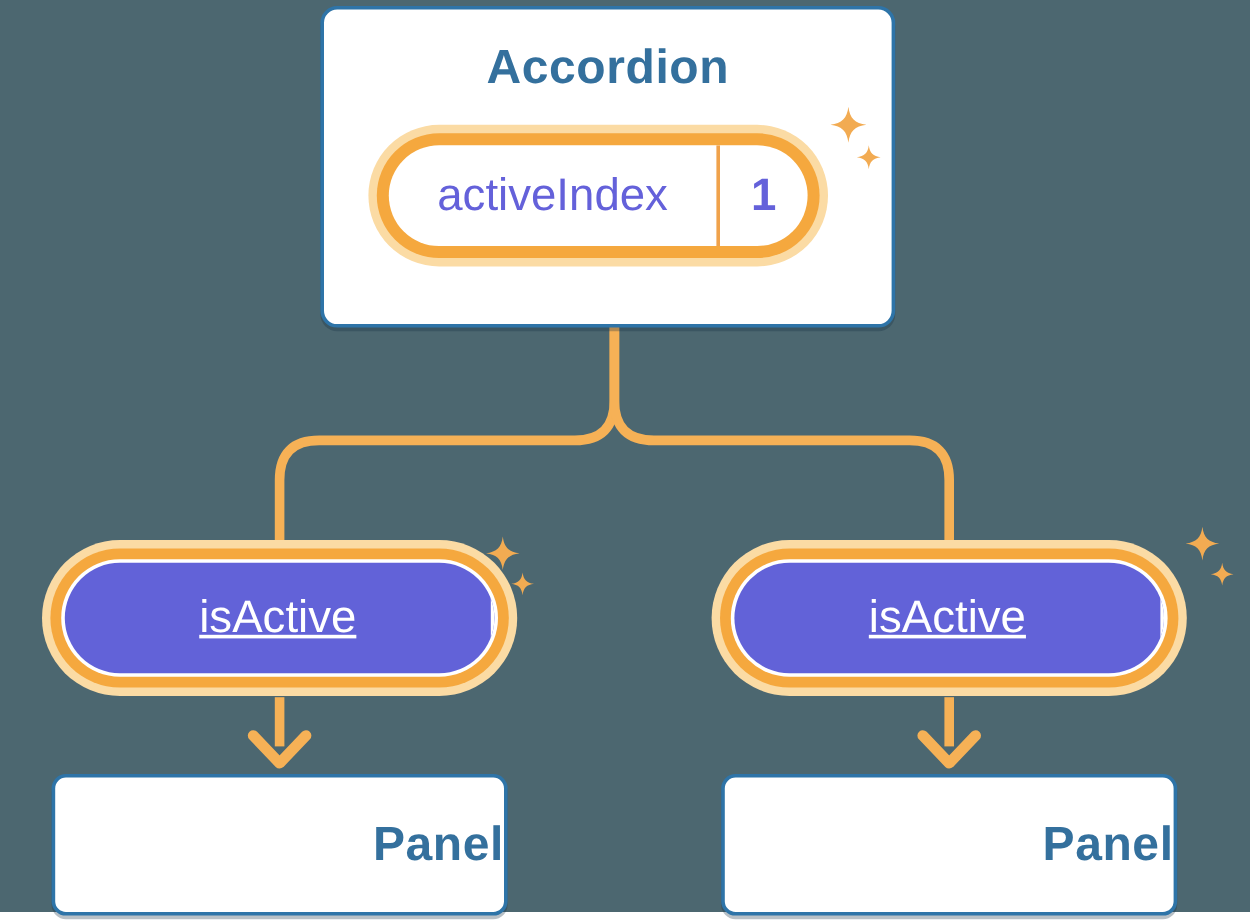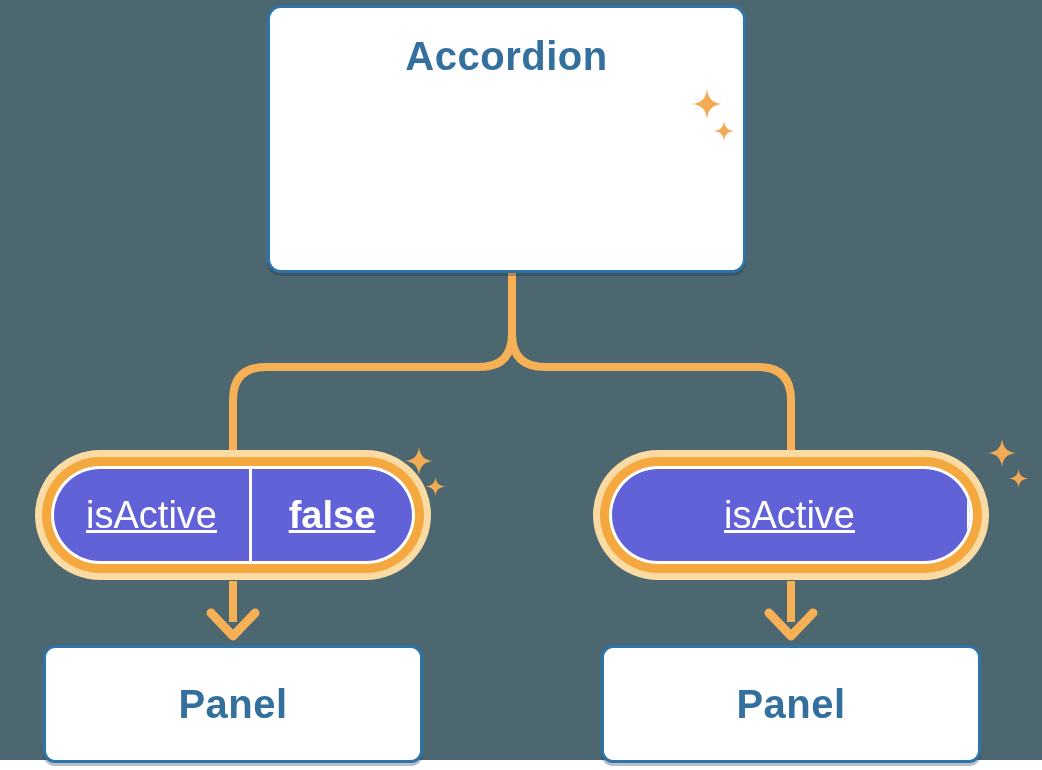--- a/index.html
+++ b/index.html
@@ -22,21 +22,21 @@
   #connectors .head{fill:none;stroke:var(--line);stroke-width:9;stroke-linecap:round;stroke-linejoin:round;}
 
   
   .card{
     background:var(--white);
     border:3px solid var(--card-border);
     box-shadow:0 3px 0 rgba(21,48,66,0.30);
   }
   #accordion-card{left:267px;top:5px;width:479px;height:268px;border-radius:14px;}
   .panel-card{width:380px;height:118px;border-radius:12px;top:645px;
-    display:flex;align-items:center;justify-content:center;}
+    display:flex;align-items:center;justify-content:flex-end;}
   #panel-left{left:43px;}
   #panel-right{left:601px;}
 
   .heading{color:var(--heading);font-size:40px;font-weight:600;letter-spacing:.5px;}
   #accordion-title{position:absolute;left:0;top:26px;width:100%;text-align:center;}
 
   
   .pill-glow{background:var(--glow);border-radius:999px;padding:7px;}
   .pill-ring{background:var(--ring);border-radius:999px;height:100%;}
   .state-ring{padding:10px;}
@@ -80,28 +80,36 @@
     <g>
       <path class="shaft" d="M791 581 L791 622"></path>
       <path class="head" d="M769 613 L791 636 L813 613"></path>
     </g>
   </svg>
 
   <div id="accordion-card" class="card abs">
     <div id="accordion-title" class="heading">Accordion</div>
   </div>
 
+  <div id="state-pill" class="pill-glow abs">
+    <div class="pill-ring state-ring">
+      <div class="pill-core state-core">
+        <div class="pill-seg pill-label state-text">activeIndex</div>
+        <div class="divider-v divider-orange"></div>
+        <div class="pill-seg pill-value state-text">1</div>
+      </div>
+    </div>
+  </div>
 
   <div id="prop-pill-left" class="pill-glow abs">
     <div class="pill-ring prop-ring">
       <div class="pill-white">
         <div class="pill-core prop-core">
           <div class="pill-seg pill-label prop-text">isActive</div>
           <div class="divider-v divider-white"></div>
-          <div class="pill-seg pill-value prop-text">false</div>
         </div>
       </div>
     </div>
   </div>
 
   <div id="prop-pill-right" class="pill-glow abs">
     <div class="pill-ring prop-ring">
       <div class="pill-white">
         <div class="pill-core prop-core">
           <div class="pill-seg pill-label prop-text">isActive</div>

